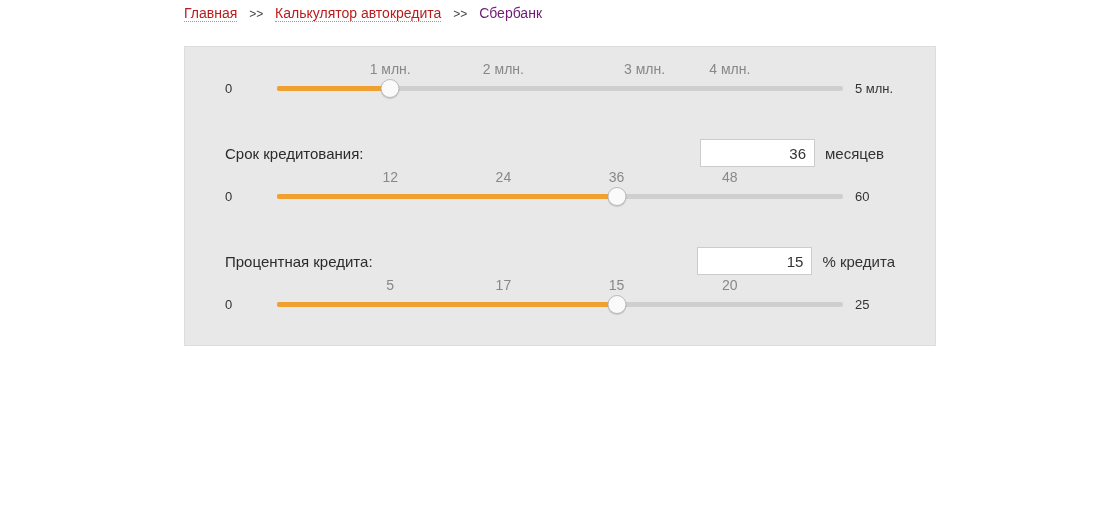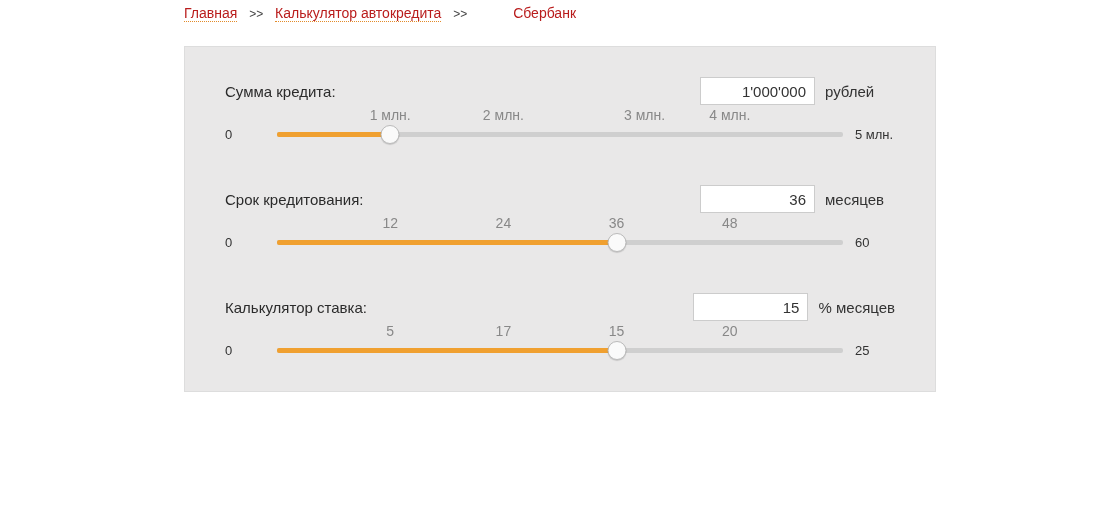--- a/index.html
+++ b/index.html
@@ -19,22 +19,21 @@
     color: #b91c1c;
     text-decoration: none;
     border-bottom: 1px dotted #e38b2a;
   }
   .breadcrumb .sep {
     color: #444;
     padding: 0 8px;
     font-size: 12px;
   }
   .breadcrumb .current {
-    color: #b91c1c;
-    margin-left: 34px;
+    color: #701a75;
   }
   .panel {
     margin: 25px 184px 0 184px;
     background: #e9e8e8;
     border: 1px solid #ddd;
     padding: 30px 40px 30px 40px;
   }
   .row {
     margin-bottom: 40px;
   }
@@ -132,27 +131,20 @@
   <a href="#">Главная</a>
   <span class="sep">&gt;&gt;</span>
   <a href="#">Калькулятор автокредита</a>
   <span class="sep">&gt;&gt;</span>
   <span class="current">Сбербанк</span>
 </div>
 
 <div class="panel">
 
   <div class="row">
-    <div class="row-top">
-      <div class="row-label">Сумма кредита:</div>
-      <div class="row-right">
-        <input class="row-input" value="1'000'000" style="">
-        <div class="row-unit">рублей</div>
-      </div>
-    </div>
     <div class="slider-wrap">
       <div class="slider-min">0</div>
       <div class="slider">
         <div class="slider-ticks">
             <span class="slider-tick" style="left: 20%;">1 млн.</span>
             <span class="slider-tick" style="left: 40%;">2 млн.</span>
             <span class="slider-tick" style="left: 60%; margin-left: 28px;">3 млн.</span>
             <span class="slider-tick" style="left: 80%;">4 млн.</span>
           </div>
         <div class="slider-rail"></div>
@@ -183,24 +175,24 @@
         <div class="slider-rail"></div>
         <div class="slider-fill" style="width: 60%;"></div>
         <div class="slider-thumb" style="left: 60%;"></div>
       </div>
       <div class="slider-max">60</div>
     </div>
   </div>
 
   <div class="row">
     <div class="row-top">
-      <div class="row-label">Калькулятор ставка:</div>
+      <div class="row-label">Процентная кредита:</div>
       <div class="row-right">
         <input class="row-input" value="15" style="">
-        <div class="row-unit">% месяцев</div>
+        <div class="row-unit">% кредита</div>
       </div>
     </div>
     <div class="slider-wrap">
       <div class="slider-min">0</div>
       <div class="slider">
         <div class="slider-ticks">
             <span class="slider-tick" style="left: 20%;">5</span>
             <span class="slider-tick" style="left: 40%;">17</span>
             <span class="slider-tick" style="left: 60%;">15</span>
             <span class="slider-tick" style="left: 80%;">20</span>

